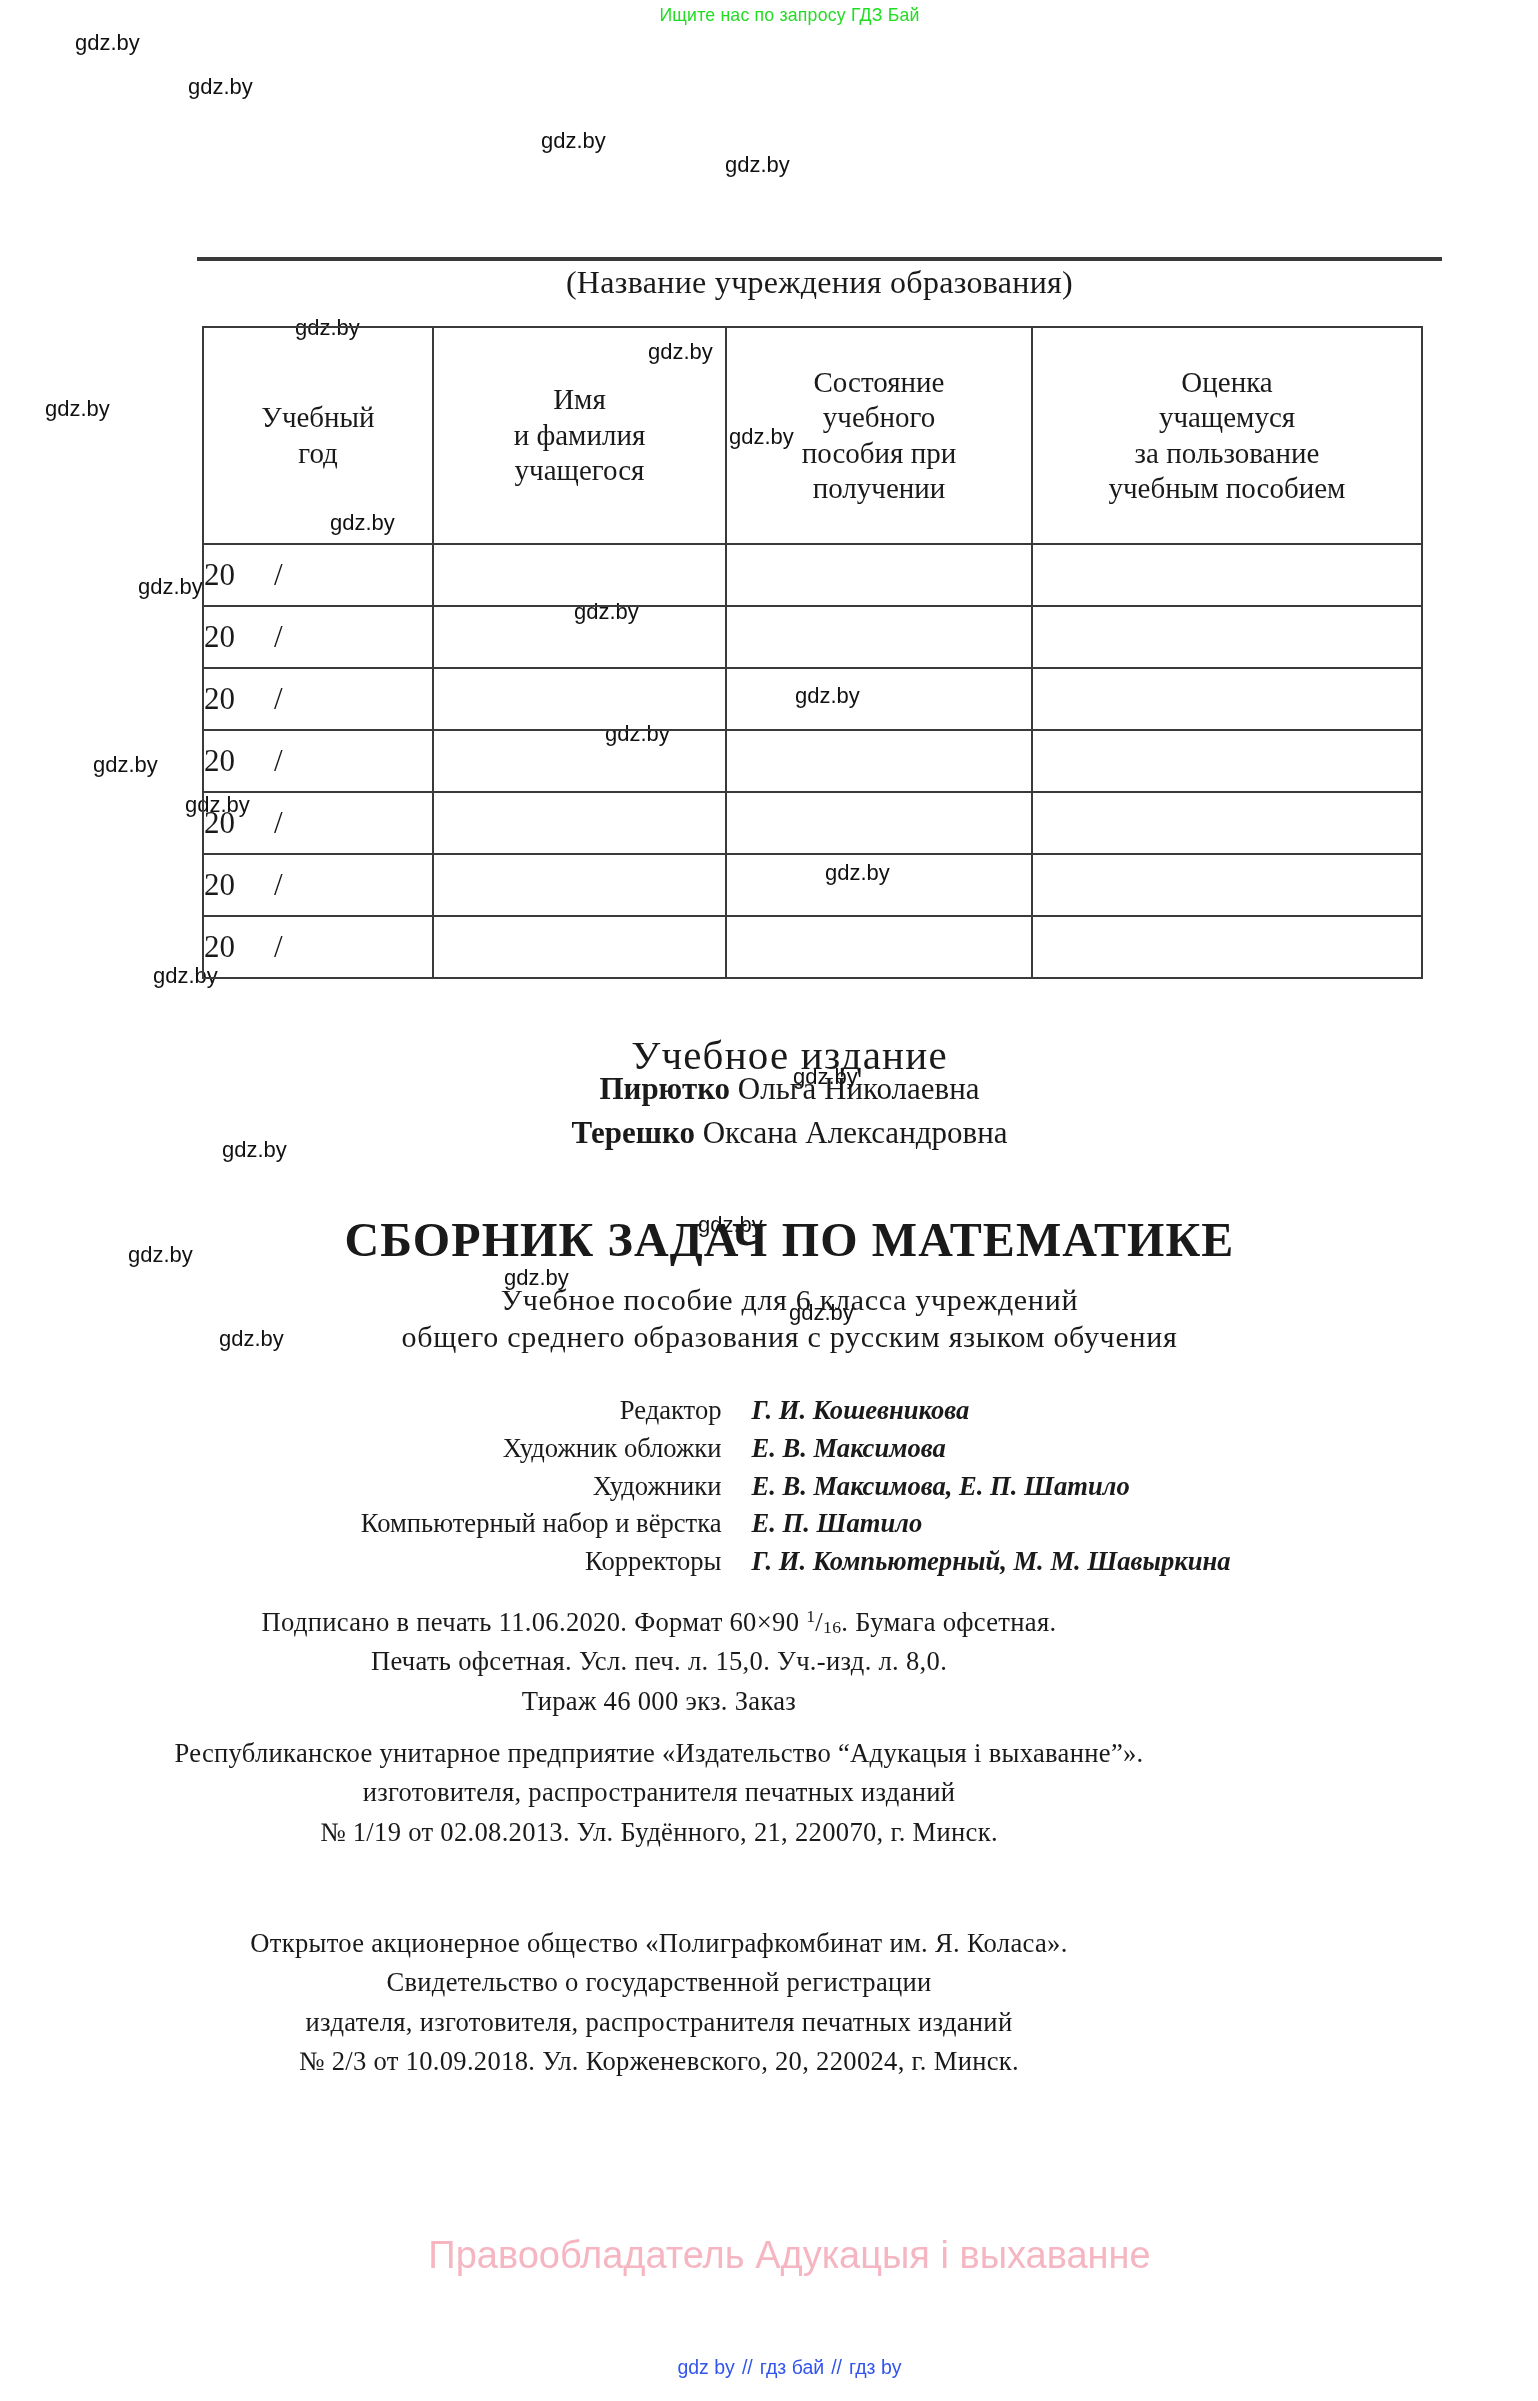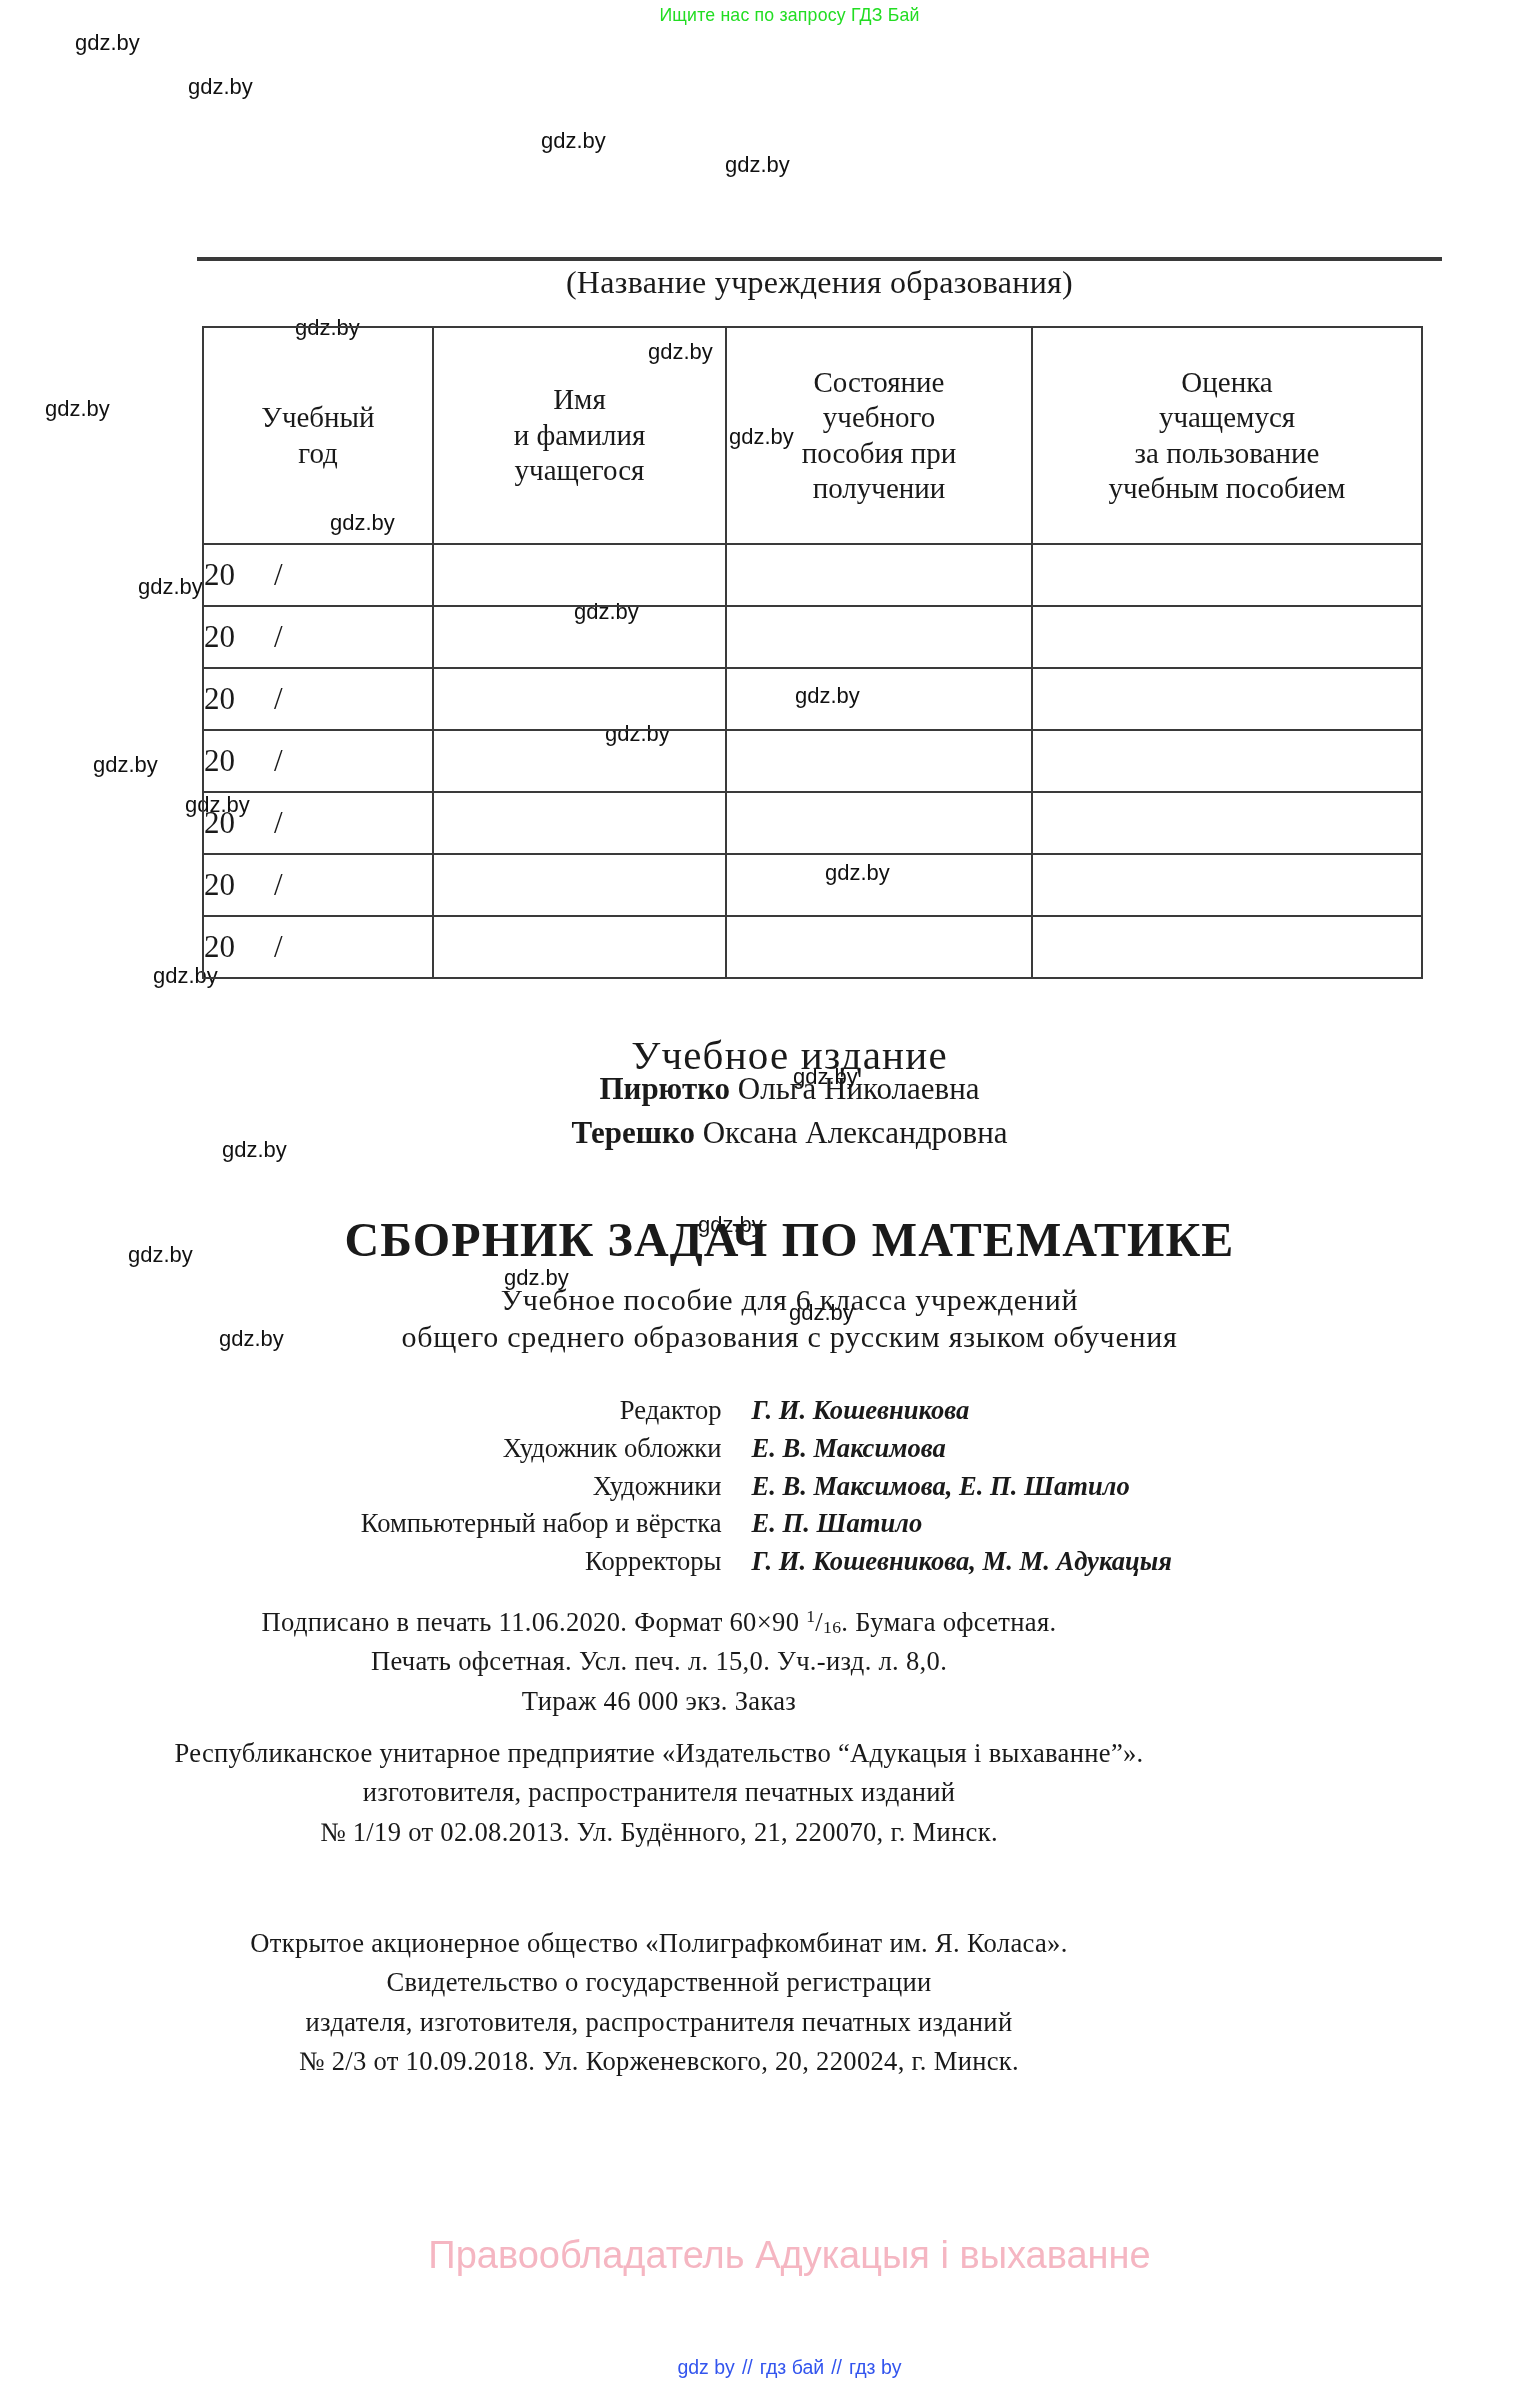--- a/index.html
+++ b/index.html
@@ -341,21 +341,21 @@
       <div class="row">
         <div class="role">Художники</div>
         <div class="person">Е. В. Максимова, Е. П. Шатило</div>
       </div>
       <div class="row">
         <div class="role">Компьютерный набор и вёрстка</div>
         <div class="person">Е. П. Шатило</div>
       </div>
       <div class="row">
         <div class="role">Корректоры</div>
-        <div class="person">Г. И. Кошевникова, М. М. Адукацыя</div>
+        <div class="person">Г. И. Компьютерный, М. М. Шавыркина</div>
       </div>
     </div>
 
   <div class="imprint" style="top:1603px;">
     <div>
       <span>Подписано в печать 11.06.2020. Формат 60</span><span>×</span><span>90 </span><span class="frac"><sup>1</sup>/<sub>16</sub></span><span>. Бумага офсетная.</span>
     </div>
     <div>Печать офсетная. Усл. печ. л. 15,0. Уч.-изд. л. 8,0.</div>
     <div>Тираж 46 000 экз. Заказ</div>
   </div>

